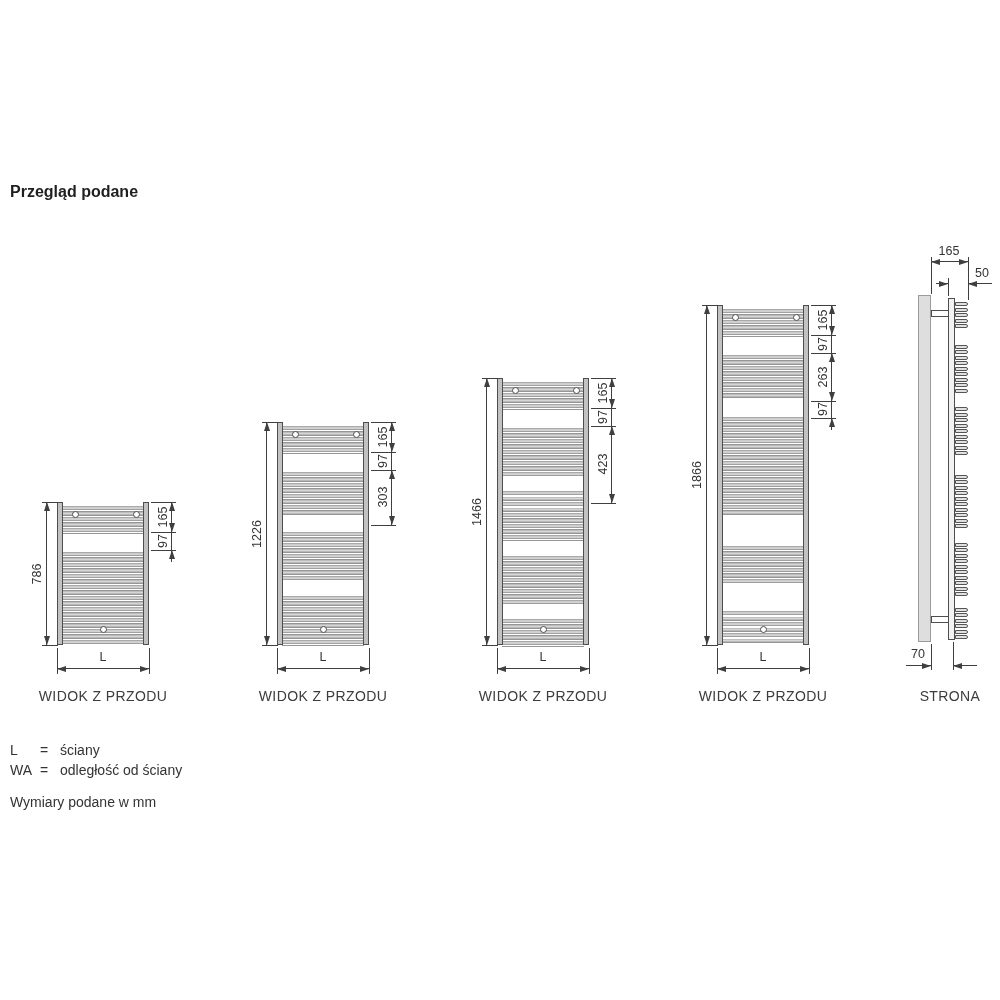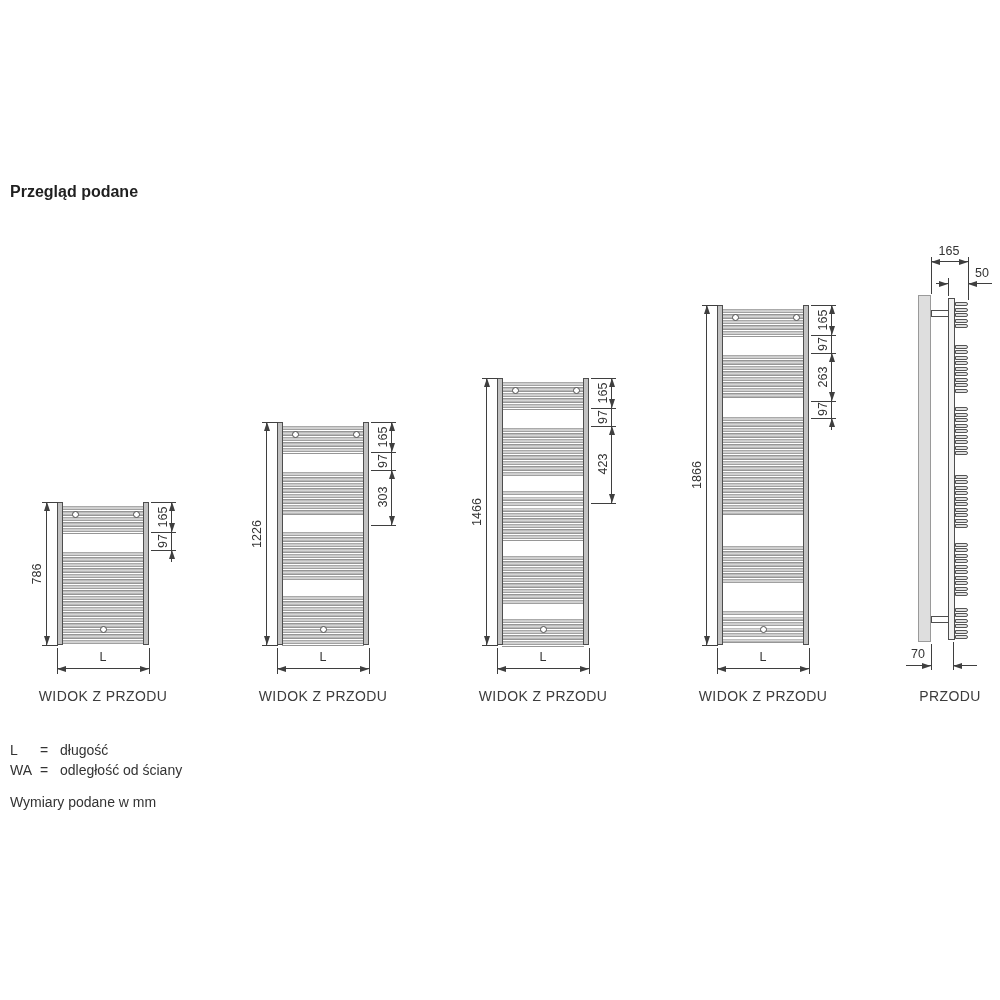--- a/index.html
+++ b/index.html
@@ -225,22 +225,22 @@
       <div style="position: absolute; width: 0px; height: 0px; left: 953px; top: 662.5px; border-top: 3px solid transparent; border-bottom: 3px solid transparent; border-right: 9px solid rgb(63, 63, 63);"></div>
       <div style="position: absolute; left: 931px; top: 644px; width: 1px; height: 26px; background: rgb(63, 63, 63);"></div>
       <div style="position: absolute; left: 953px; top: 642px; width: 1px; height: 28px; background: rgb(63, 63, 63);"></div>
       <div style="position: absolute; left: 918px; top: 654px; white-space: nowrap; font-size: 12.5px; color: rgb(51, 51, 51); transform: translate(-50%, -50%);">70</div>
     </div>
 
   <div class="view-label" style="left:103px">WIDOK Z PRZODU</div>
   <div class="view-label" style="left:323px">WIDOK Z PRZODU</div>
   <div class="view-label" style="left:543px">WIDOK Z PRZODU</div>
   <div class="view-label" style="left:763px">WIDOK Z PRZODU</div>
-  <div class="view-label" style="left:950px">PRZODU</div>
+  <div class="view-label" style="left:950px">STRONA</div>
 
   <div class="legend-row" style="top:742px">
-    <span class="legend-sym">L</span><span class="legend-eq">=</span><span>długość</span>
+    <span class="legend-sym">L</span><span class="legend-eq">=</span><span>ściany</span>
   </div>
   <div class="legend-row" style="top:762px">
     <span class="legend-sym">WA</span><span class="legend-eq">=</span><span>odległość od ściany</span>
   </div>
   <div class="legend-note">Wymiary podane w mm</div>
 </div>
 
 </body></html>

